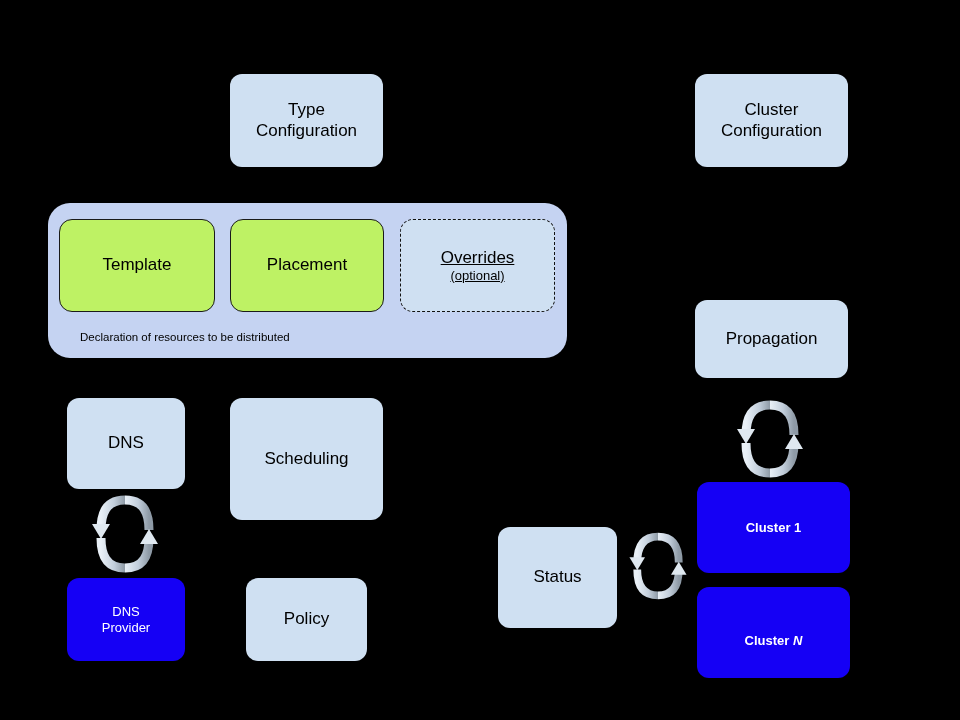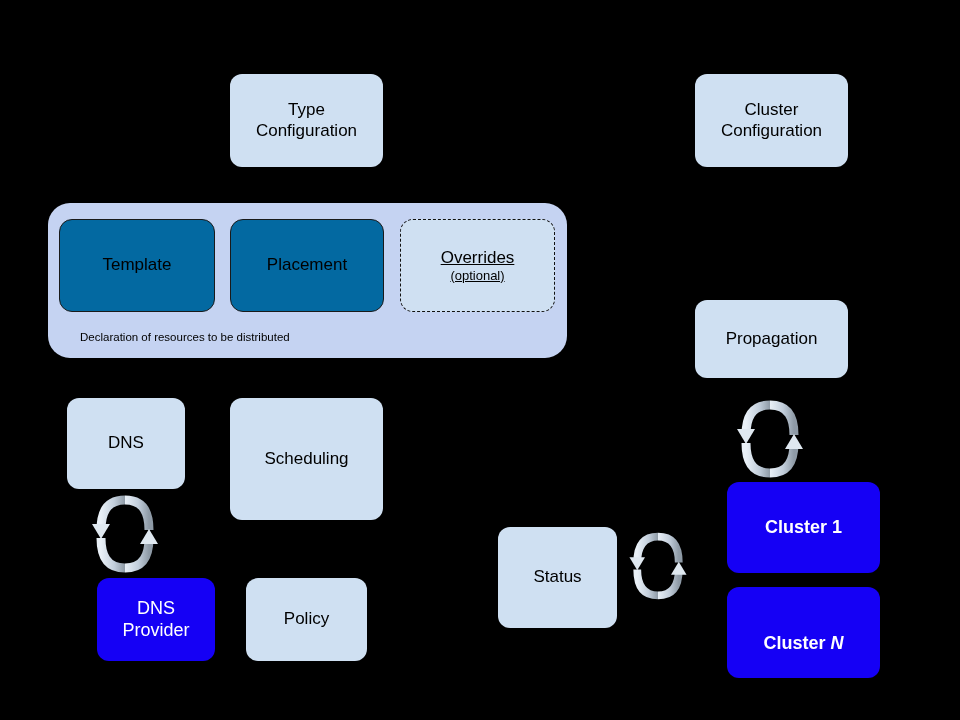--- a/index.html
+++ b/index.html
@@ -31,42 +31,41 @@
 
   
   .card {
     background: #cfe0f2;
     border-radius: 12px;
     font-size: 17px;
   }
 
   
   .card-outlined {
-    background: #0369a1;
+    background: #bef264;
     border: 1.4px solid #1a1a1a;
     border-radius: 13px;
     font-size: 17px;
   }
 
   
   .card-dashdot {
     background: #cfe0f2;
     border: 1.6px dashed #111111;
     border-radius: 13px;
     font-size: 17px;
     text-decoration: underline;
   }
 
   
   .card-blue {
     background: #1500f5;
     border-radius: 12px;
     color: #ffffff;
-    font-size: 18px;
-    margin-left: 30px;
+    font-size: 13px;
   }
   .card-blue.bold { font-weight: bold; }
 
   
   .group-container {
     position: absolute;
     background: #c5d3f2;
     border-radius: 22px;
   }
 

